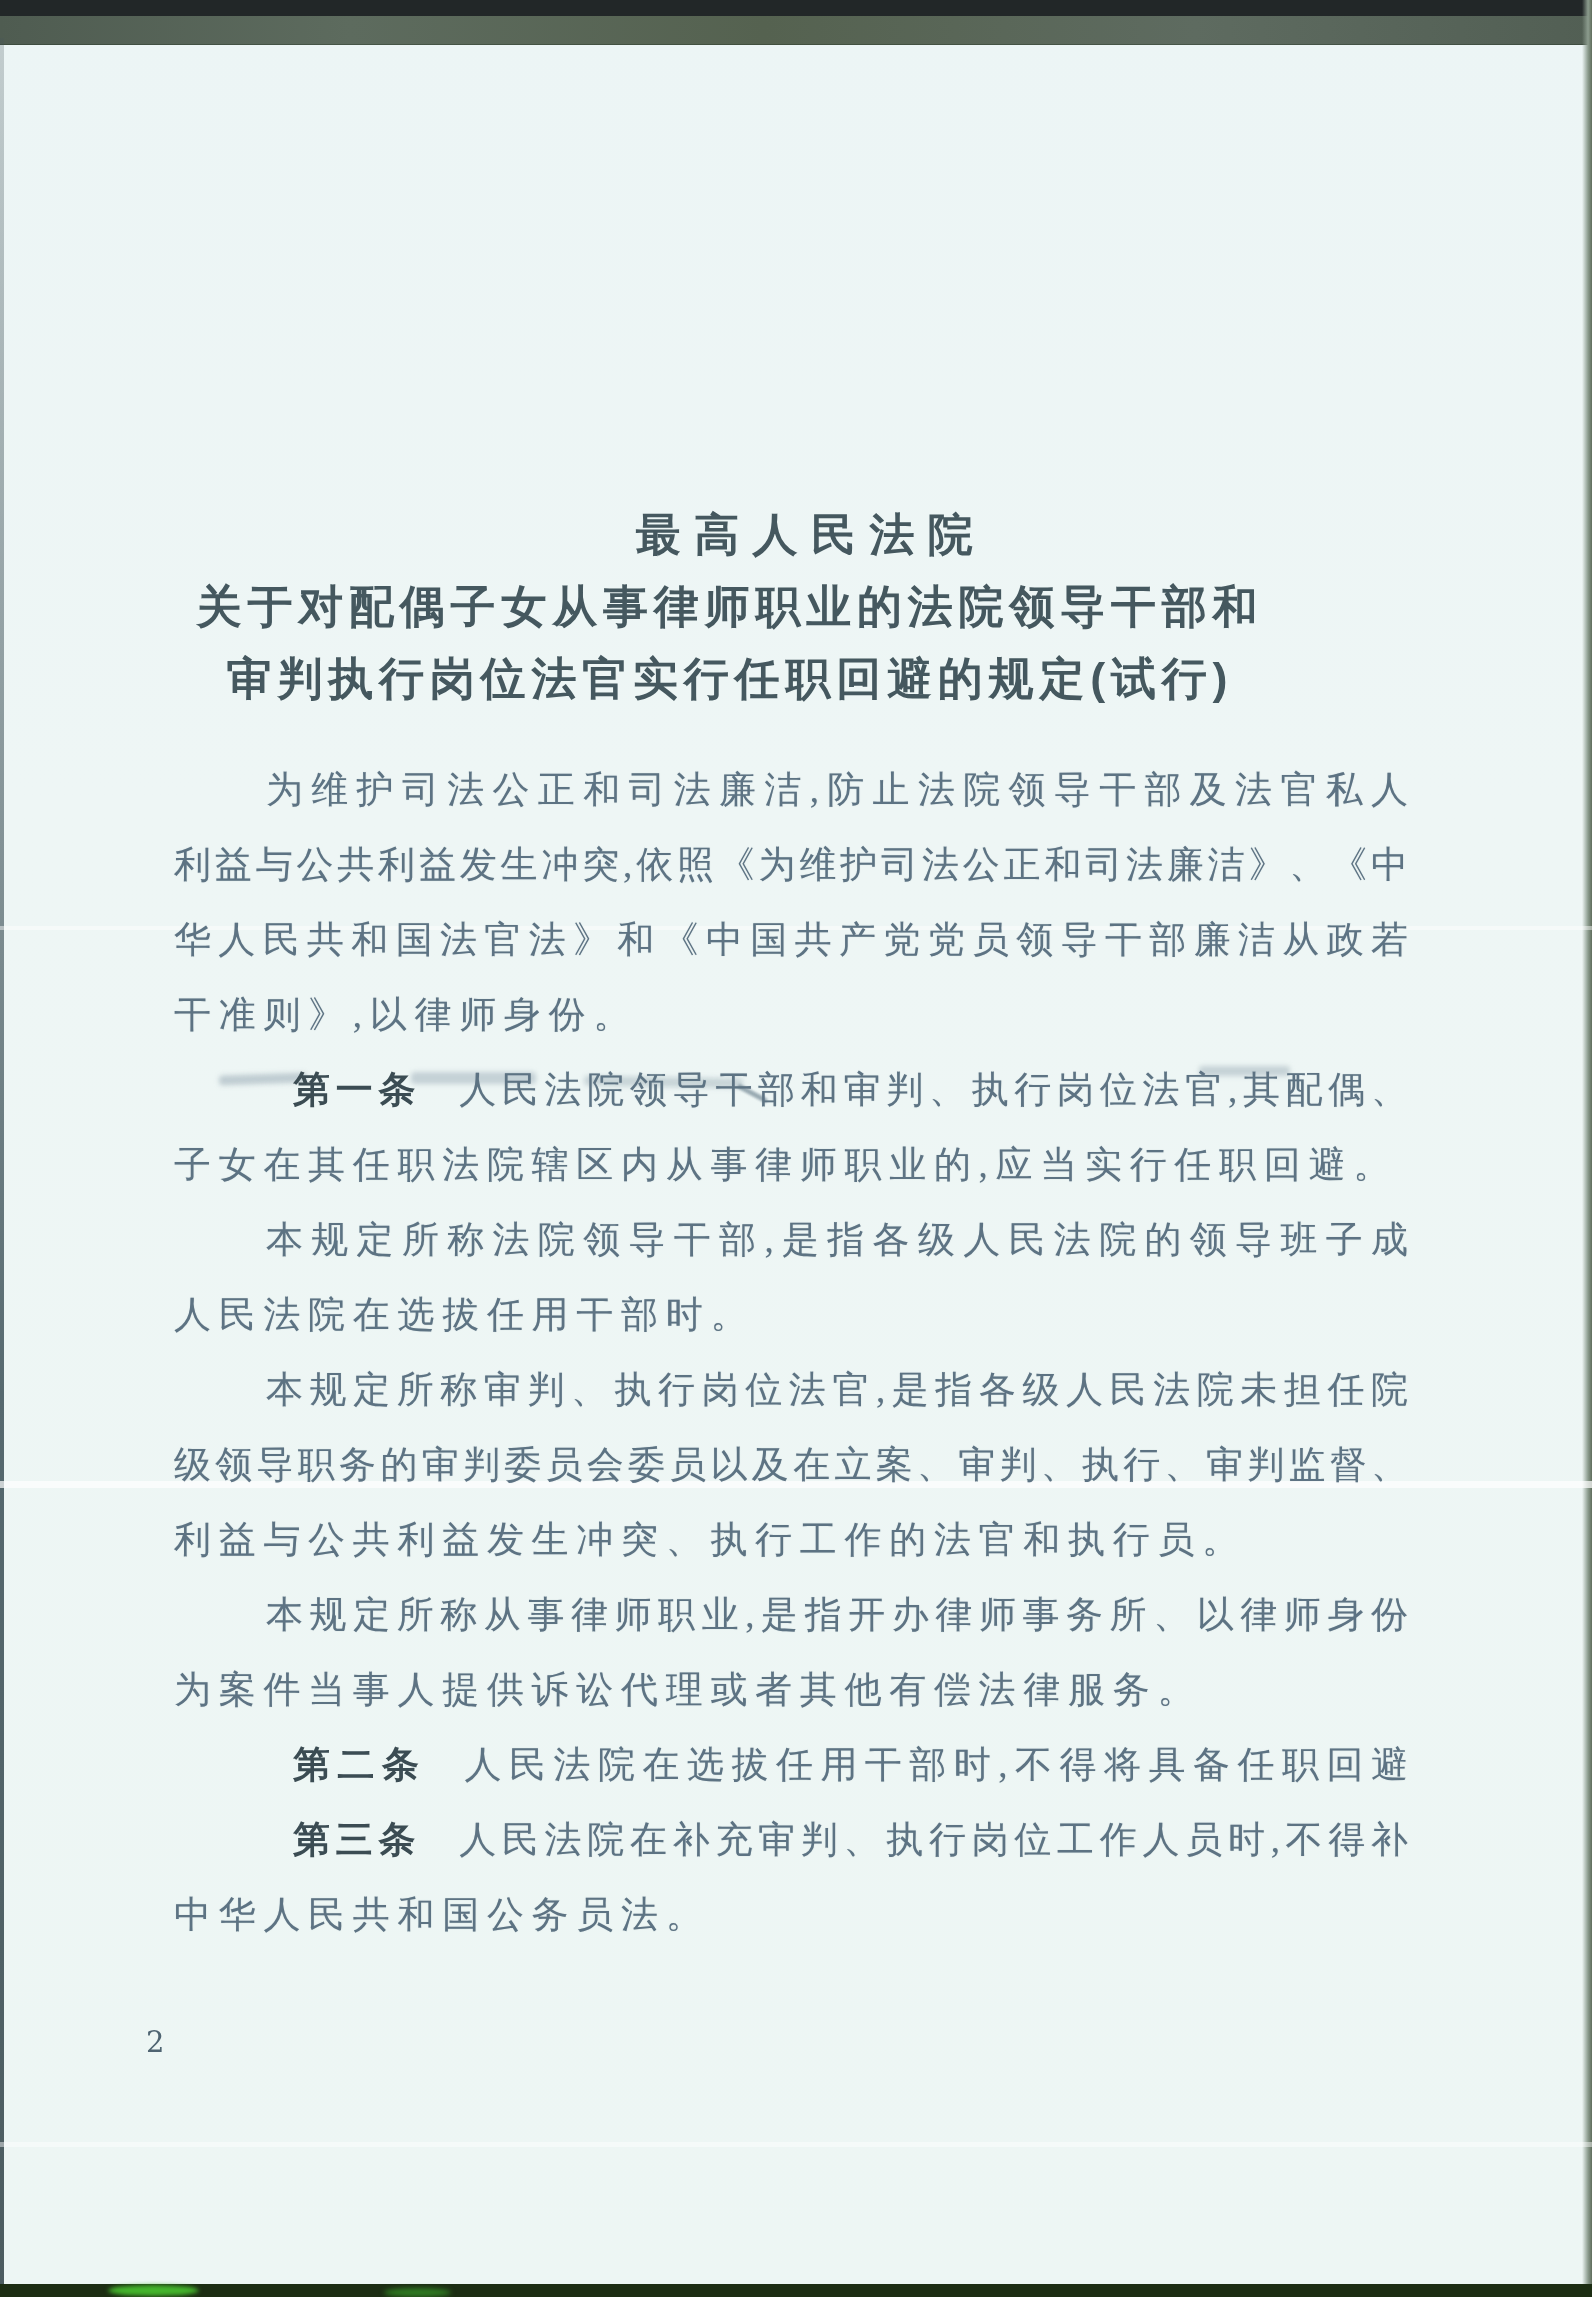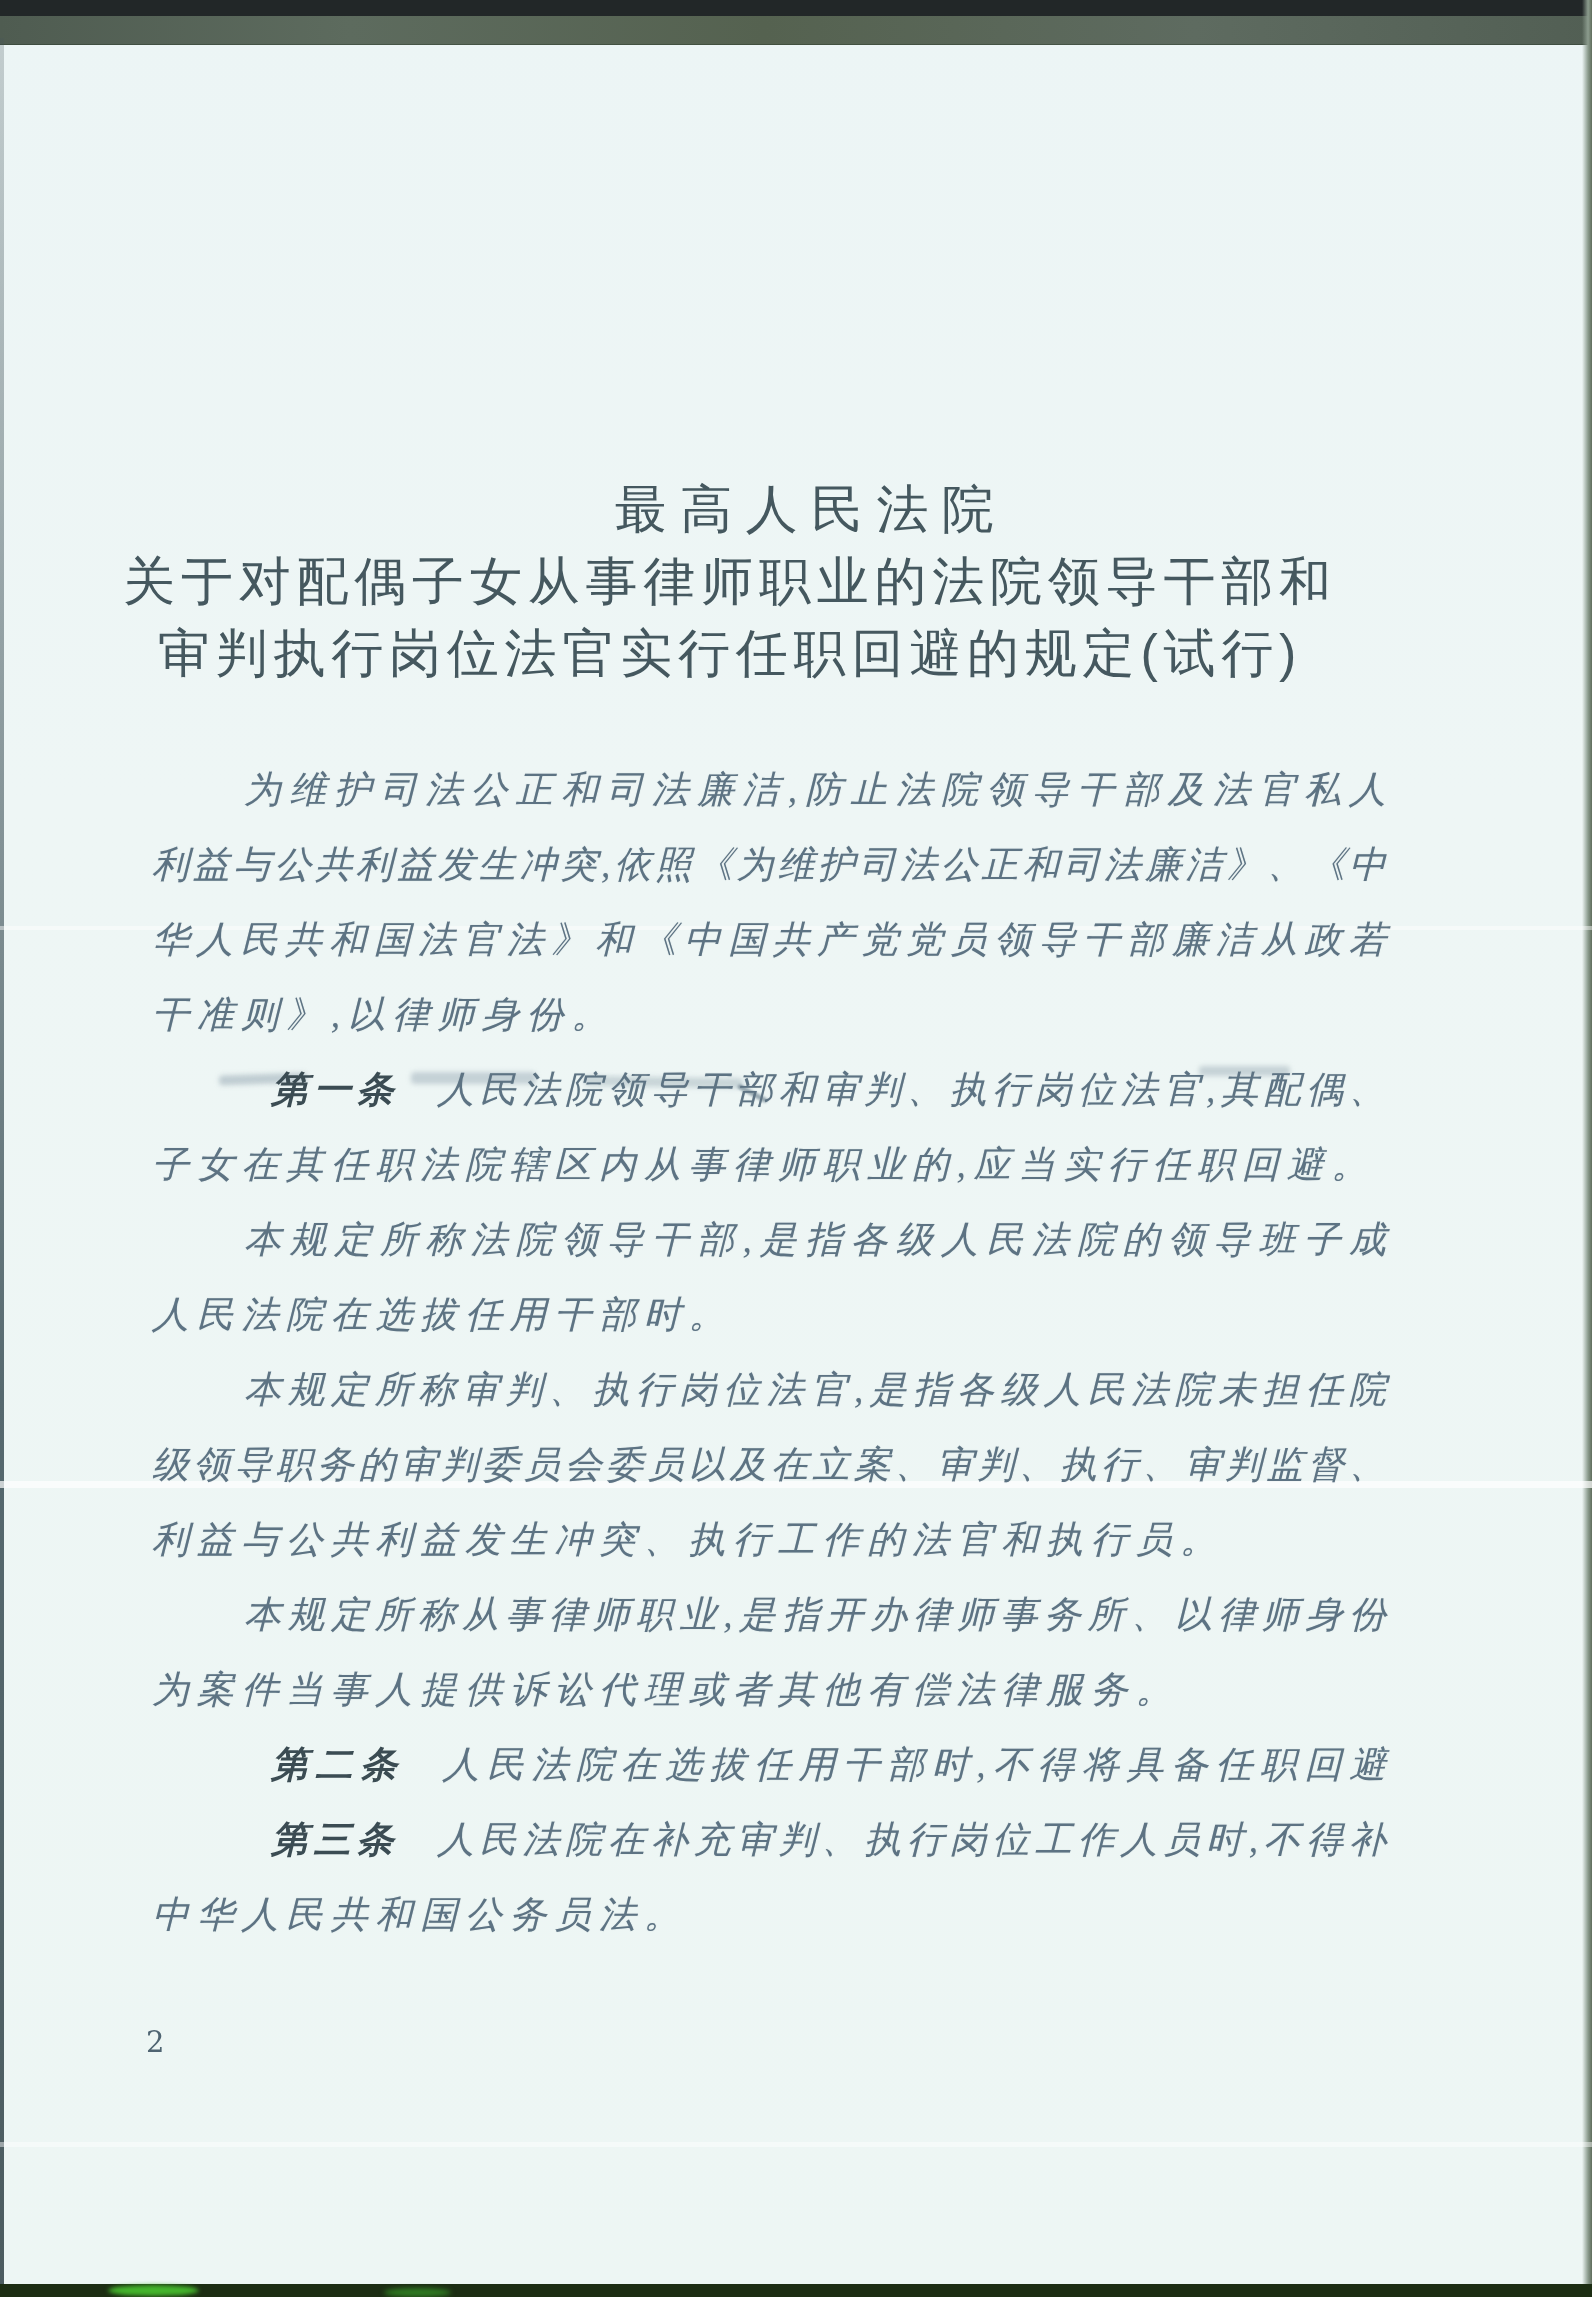--- a/index.html
+++ b/index.html
@@ -29,31 +29,31 @@
   .s2 { top:926px;  height:3.8px; opacity:.45; }
   .s3 { top:2142px; height:4.8px; opacity:.45; }
   
   .smudge { position:absolute; border-radius:3.8px; filter:blur(2.9px); }
   .m1 { left:219px;  top:1074px; width:88px;  height:9.6px; background:rgba(116,138,152,.38); transform:rotate(-2deg); }
   .m2 { left:411px;  top:1072px; width:125px; height:11.5px; background:rgba(110,132,148,.32); }
   .m3 { left:584px;  top:1077px; width:159px; height:9.6px; background:rgba(114,136,150,.30); transform:rotate(1deg); }
   .m4 { left:1199px; top:1066px; width:91px;  height:9.6px; background:rgba(116,138,152,.33); }
   .m5 { left:736px;  top:1091px; width:33px;  height:4.8px;  background:rgba(86,110,126,.55); transform:rotate(28deg); filter:blur(1px); }
   
-  .doc-title { position:absolute; left:163px; top:473px; width:1234px;
+  .doc-title { position:absolute; left:163px; top:499px; width:1234px;
                font-family:"Liberation Sans","DejaVu Sans",sans-serif;
-               font-weight:normal; font-size:52px; line-height:72px;
+               font-weight:bold; font-size:45px; line-height:72px;
                color:var(--ink-title); text-align:center; }
   .doc-title .t0 { letter-spacing:13.4px; transform:translateX(31px); }
   .doc-title .t1, .doc-title .t2 { letter-spacing:5.8px; transform:translateX(-50px); }
   .doc-title div { white-space:nowrap; }
   
-  .doc-body { position:absolute; left:152px; top:752px; width:1234px;
+  .doc-body { position:absolute; left:174px; top:752px; width:1234px;
               font-size:37px; line-height:75px; color:var(--ink-body);
-              text-shadow:0 0 1px rgba(93,115,131,.35);font-style:italic; }
+              text-shadow:0 0 1px rgba(93,115,131,.35); }
   .doc-body .line { height:75px; white-space:nowrap; letter-spacing:7.7px; }
   .doc-body .line.fill { letter-spacing:0; text-align:justify; text-align-last:justify; white-space:normal; }
   .doc-body .line.indent { padding-left:92px; }
   .doc-body .term { font-family:"Liberation Sans","DejaVu Sans",sans-serif;
                     font-weight:bold; color:var(--ink-term); margin-right:38px;
                     text-shadow:none;margin-left:27px; }
   .page-number { position:absolute; left:146px; top:2025px; font-size:29px;
                  color:#4f6472; font-family:"DejaVu Serif",serif; }
 </style>
 </head>

